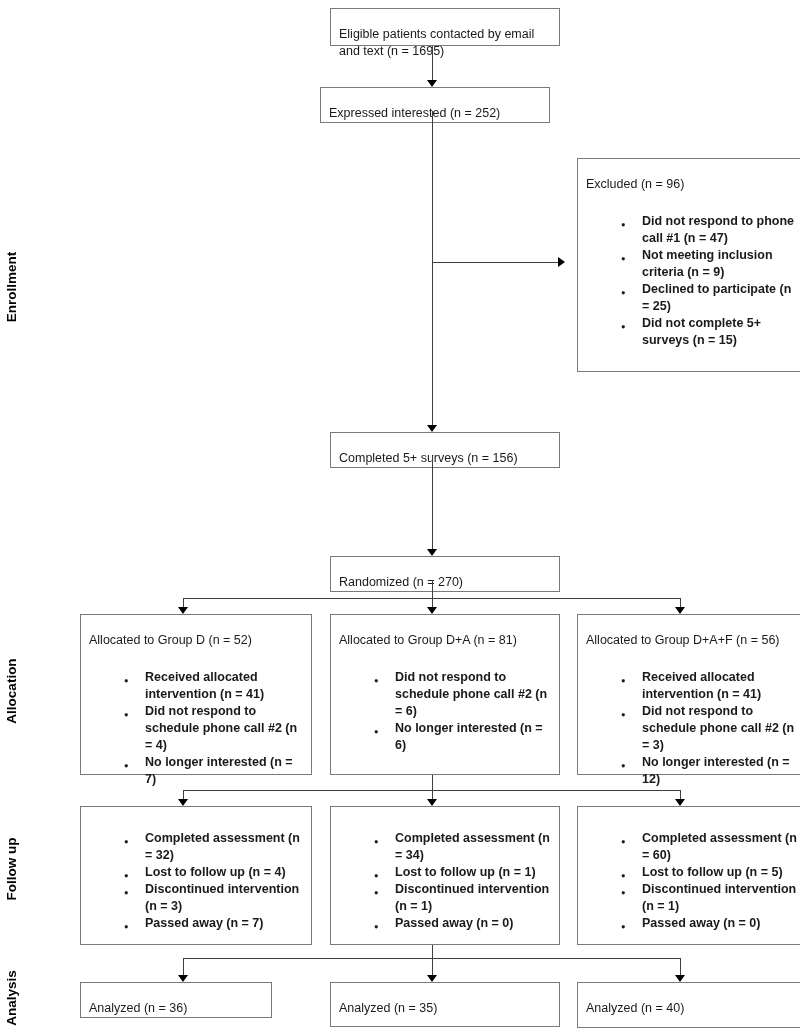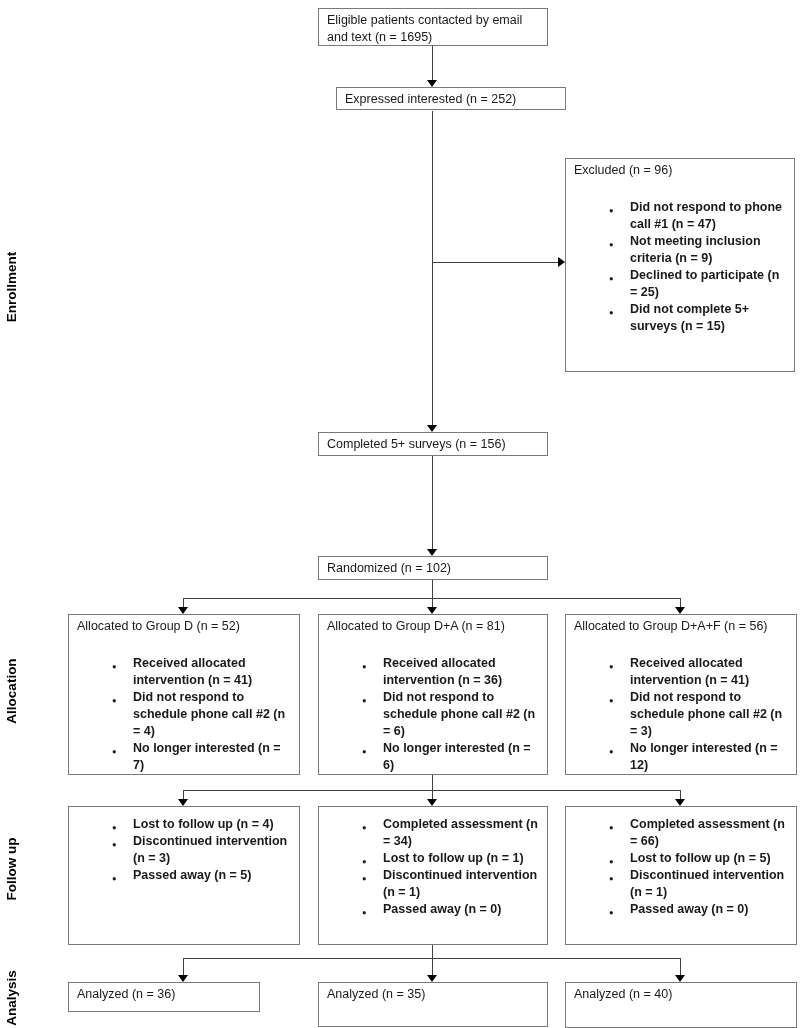--- a/index.html
+++ b/index.html
@@ -2,21 +2,21 @@
 <html><head>
 <meta charset="utf-8">
 <style>
   html,body{margin:0;padding:0;background:#ffffff;}
   #canvas{
     position:relative;width:800px;height:1028px;background:#ffffff;
     font-family:"Liberation Sans","DejaVu Sans",sans-serif;color:#1a1a1a;overflow:hidden;
   }
   .box{
     position:absolute;background:#ffffff;border:1px solid #7a7a7a;
-    font-size:12.5px;line-height:17px;padding:3px 8px;box-sizing:border-box;
+    font-size:12.5px;line-height:17px;padding:17px 8px;box-sizing:border-box;margin-left:12px;
   }
   .box ul{margin:20px 0 0;padding:0 0 0 56px;list-style:none;}
   .box.no-title ul{margin-top:6px;}
   .box li{position:relative;margin:0;font-weight:bold;}
   .box li::before{content:"●";position:absolute;left:-21px;top:3px;font-size:7.5px;color:#1a1a1a;}
   .vline{position:absolute;width:1px;background:#3f3f3f;}
   .hline{position:absolute;height:1px;background:#3f3f3f;}
   .arr-d{position:absolute;width:0;height:0;border-left:5px solid transparent;border-right:5px solid transparent;border-top:7px solid #000000;}
   .arr-r{position:absolute;width:0;height:0;border-top:5px solid transparent;border-bottom:5px solid transparent;border-left:7px solid #000000;}
   .stage{
@@ -28,78 +28,78 @@
 <body>
 
 <div id="canvas">
 
   <div class="stage" style="left:11px;top:287px">Enrollment</div>
   <div class="stage" style="left:11px;top:691px">Allocation</div>
   <div class="stage" style="left:11px;top:869px">Follow up</div>
   <div class="stage" style="left:11px;top:998px">Analysis</div>
 
   <div class="box" style="left:318px;top:8px;width:230px;height:38px">Eligible patients contacted by email and text (n = 1695)</div>
-  <div class="box" style="left:336px;top:87px;width:230px;height:23px">Expressed interested (n = 252)</div>
+  <div class="box" style="left:308px;top:87px;width:230px;height:23px">Expressed interested (n = 252)</div>
 
   <div class="box" style="left:565px;top:158px;width:230px;height:214px">
     <div>Excluded (n = 96)</div>
     <ul>
         <li>Did not respond to phone call #1 (n = 47)</li>
         <li>Not meeting inclusion criteria (n = 9)</li>
         <li>Declined to participate (n = 25)</li>
         <li>Did not complete 5+ surveys (n = 15)</li>
       </ul>
   </div>
 
   <div class="box" style="left:318px;top:432px;width:230px;height:24px">Completed 5+ surveys (n = 156)</div>
-  <div class="box" style="left:318px;top:556px;width:230px;height:24px">Randomized (n = 102)</div>
+  <div class="box" style="left:318px;top:556px;width:230px;height:24px">Randomized (n = 270)</div>
 
   <div class="box" style="left:68px;top:614px;width:232px;height:161px">
     <div>Allocated to Group D (n = 52)</div>
     <ul>
         <li>Received allocated intervention (n = 41)</li>
         <li>Did not respond to schedule phone call #2 (n = 4)</li>
         <li>No longer interested (n = 7)</li>
       </ul>
   </div>
   <div class="box" style="left:318px;top:614px;width:230px;height:161px">
     <div>Allocated to Group D+A (n = 81)</div>
     <ul>
-        <li>Received allocated intervention (n = 36)</li>
         <li>Did not respond to schedule phone call #2 (n = 6)</li>
         <li>No longer interested (n = 6)</li>
       </ul>
   </div>
   <div class="box" style="left:565px;top:614px;width:232px;height:161px">
     <div>Allocated to Group D+A+F (n = 56)</div>
     <ul>
         <li>Received allocated intervention (n = 41)</li>
         <li>Did not respond to schedule phone call #2 (n = 3)</li>
         <li>No longer interested (n = 12)</li>
       </ul>
   </div>
 
   <div class="box no-title" style="left:68px;top:806px;width:232px;height:139px">
     <ul>
+        <li>Completed assessment (n = 32)</li>
         <li>Lost to follow up (n = 4)</li>
         <li>Discontinued intervention (n = 3)</li>
-        <li>Passed away (n = 5)</li>
+        <li>Passed away (n = 7)</li>
       </ul>
   </div>
   <div class="box no-title" style="left:318px;top:806px;width:230px;height:139px">
     <ul>
         <li>Completed assessment (n = 34)</li>
         <li>Lost to follow up (n = 1)</li>
         <li>Discontinued intervention (n = 1)</li>
         <li>Passed away (n = 0)</li>
       </ul>
   </div>
   <div class="box no-title" style="left:565px;top:806px;width:232px;height:139px">
     <ul>
-        <li>Completed assessment (n = 66)</li>
+        <li>Completed assessment (n = 60)</li>
         <li>Lost to follow up (n = 5)</li>
         <li>Discontinued intervention (n = 1)</li>
         <li>Passed away (n = 0)</li>
       </ul>
   </div>
 
   <div class="box" style="left:68px;top:982px;width:192px;height:30px">Analyzed (n = 36)</div>
   <div class="box" style="left:318px;top:982px;width:230px;height:45px">Analyzed (n = 35)</div>
   <div class="box" style="left:565px;top:982px;width:232px;height:46px">Analyzed (n = 40)</div>
 

